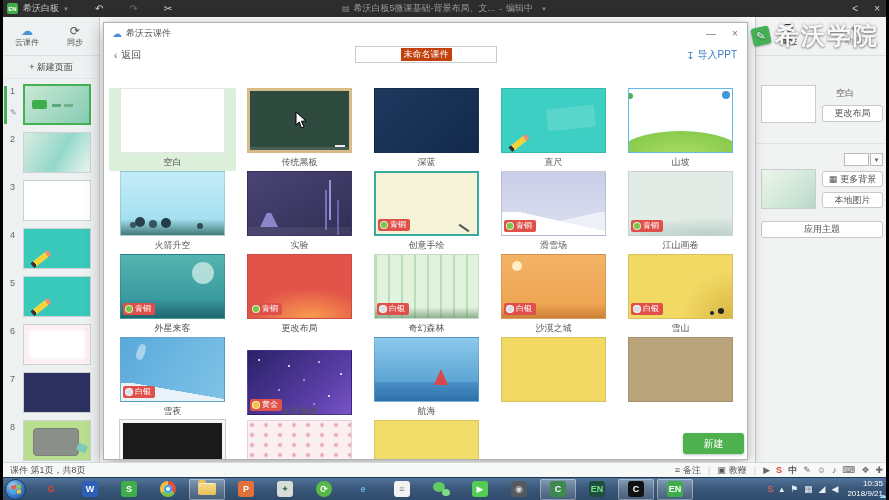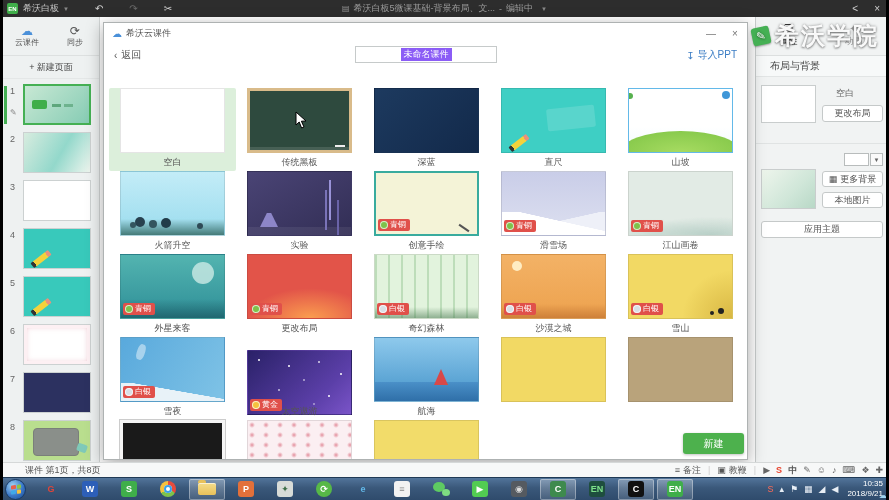--- a/index.html
+++ b/index.html
@@ -44,21 +44,21 @@
   
   .dialog{position:absolute;left:103px;top:22px;width:645px;height:438px;background:#fff;border:1px solid #aeb2b2;box-shadow:0 4px 16px rgba(0,0,0,.35);z-index:10;overflow:hidden;box-sizing:border-box;}
   .dlg-tb{height:20px;display:flex;align-items:center;font-size:9px;color:#555;}
   .dlg-tb .dcloud{margin-left:8px;color:#4a90d9;font-size:10px;}
   .dlg-tb .dtitle{margin-left:4px;}
   .dlg-win{margin-left:auto;display:flex;}
   .dlg-winbtn{width:24px;text-align:center;color:#777;font-size:10px;}
   .dlg-hd{position:relative;height:26px;}
   .dlg-back{position:absolute;left:10px;top:5px;font-size:10px;color:#555;display:flex;gap:4px;align-items:center;}
   .dlg-name{position:absolute;left:251px;top:3px;width:142px;height:17px;border:1px solid #c6caca;background:#fff;display:flex;align-items:center;justify-content:center;font-size:9px;color:#333;box-sizing:border-box;}
-  .sel-text{background:#8b5cf6;color:#fff;padding:0 3px;}
+  .sel-text{background:#c2410c;color:#fff;padding:0 3px;}
   .dlg-import{position:absolute;right:10px;top:5px;font-size:10px;color:#3a7cc4;display:flex;gap:3px;align-items:center;}
   .dlg-grid{position:absolute;left:5px;top:65px;width:635px;display:flex;flex-wrap:wrap;}
   .tpl{width:127px;height:83px;position:relative;}
   .tpl .thumb{position:absolute;left:11px;top:0;width:105px;height:65px;box-sizing:border-box;border:1px solid rgba(0,0,0,.10);overflow:hidden;}
   .tpl .lbl{position:absolute;left:0;right:0;top:68px;text-align:center;font-size:9px;color:#555;}
   .tpl.selected{background:#dcefdb;border-radius:2px;}
   .tpl.hovered::before{content:"";position:absolute;left:6px;top:-5px;width:114px;height:75px;border:1px solid #c6c6c6;}
   .badge{position:absolute;left:2px;bottom:3px;height:12px;background:#e0504a;border-radius:2px;color:#fff;font-size:8px;display:flex;align-items:center;gap:2px;padding:0 4px 0 2px;line-height:12px;z-index:3;}
   .badge .dot{width:8px;height:8px;border-radius:50%;background:#7ec24a;box-shadow:inset 0 0 0 1px rgba(255,255,255,.7);}
   .dlg-new{position:absolute;right:3px;bottom:5px;width:61px;height:21px;background:#4db14d;color:#fff;font-size:10px;border-radius:3px;display:flex;align-items:center;justify-content:center;box-shadow:0 1px 3px rgba(0,0,0,.25);z-index:6;}
@@ -118,21 +118,21 @@
   .btn-morebg{position:absolute;left:66px;top:154px;width:61px;height:16px;}
   .btn-local{position:absolute;left:66px;top:175px;width:61px;height:16px;}
   .btn-apply{position:absolute;left:5px;top:204px;width:122px;height:17px;}
 
   
   .watermark{position:absolute;right:10px;top:20px;z-index:60;display:flex;align-items:center;gap:5px;color:rgba(255,255,255,.95);font-size:24px;font-weight:bold;letter-spacing:2px;text-shadow:0 0 3px rgba(0,0,0,.4),0 1px 2px rgba(0,0,0,.35);pointer-events:none;}
   .wm-logo{width:18px;height:18px;background:#45b054;border-radius:3px;color:#fff;font-size:11px;display:flex;align-items:center;justify-content:center;transform:rotate(-12deg);box-shadow:0 1px 2px rgba(0,0,0,.35);letter-spacing:0;}
 
   
   .statusbar{position:absolute;left:3px;right:3px;top:462px;height:15px;background:#f7f8f8;border-top:1px solid #d5d8d8;z-index:20;font-size:9px;color:#555;display:flex;align-items:center;box-sizing:border-box;}
-  .st-left{margin-left:22px;}
+  .st-left{margin-left:7px;}
   .st-right{margin-left:auto;display:flex;align-items:center;gap:7px;margin-right:3px;}
   .st-item{display:flex;align-items:center;gap:3px;}
   .st-sep{color:#ccc;}
   .ime{display:flex;align-items:center;gap:6px;}
   .ime-ico{font-size:9px;color:#666;font-weight:bold;}
 
   
   .taskbar{position:absolute;left:0;right:0;top:477px;height:23px;background:linear-gradient(#52749a,#3a587a 45%,#2f4b6c);border-top:1px solid #203a55;z-index:30;display:flex;align-items:center;box-sizing:border-box;}
   .start{width:21px;height:21px;border-radius:50%;margin-left:5px;background:radial-gradient(circle at 35% 30%,#9fd4f5,#3a78c8 55%,#1d4a8c);border:1px solid #173a66;display:grid;place-items:center;box-sizing:border-box;}
   .flag{width:10px;height:9px;display:grid;grid-template-columns:1fr 1fr;grid-template-rows:1fr 1fr;gap:1px;transform:skewY(-6deg);}
@@ -444,21 +444,20 @@
 
   <div class="rtab active">
         <span class="ticon">❐</span>
         <span>属性</span>
       </div>
       <div class="rtab">
         <span class="ticon">✦</span>
         <span>动画</span>
       </div>
     </div>
-  <div class="rsection">布局与背景</div>
   <div class="layout-thumb"></div>
   <div class="layout-label">空白</div>
   <div class="rbtn btn-change">更改布局</div>
   <div class="rdiv"></div>
   <div class="color-box"></div>
   <div class="color-arrow">▼</div>
   <div class="bg-thumb"></div>
   <div class="rbtn btn-morebg">
     <span>▦</span>
     <span>更多背景</span>

